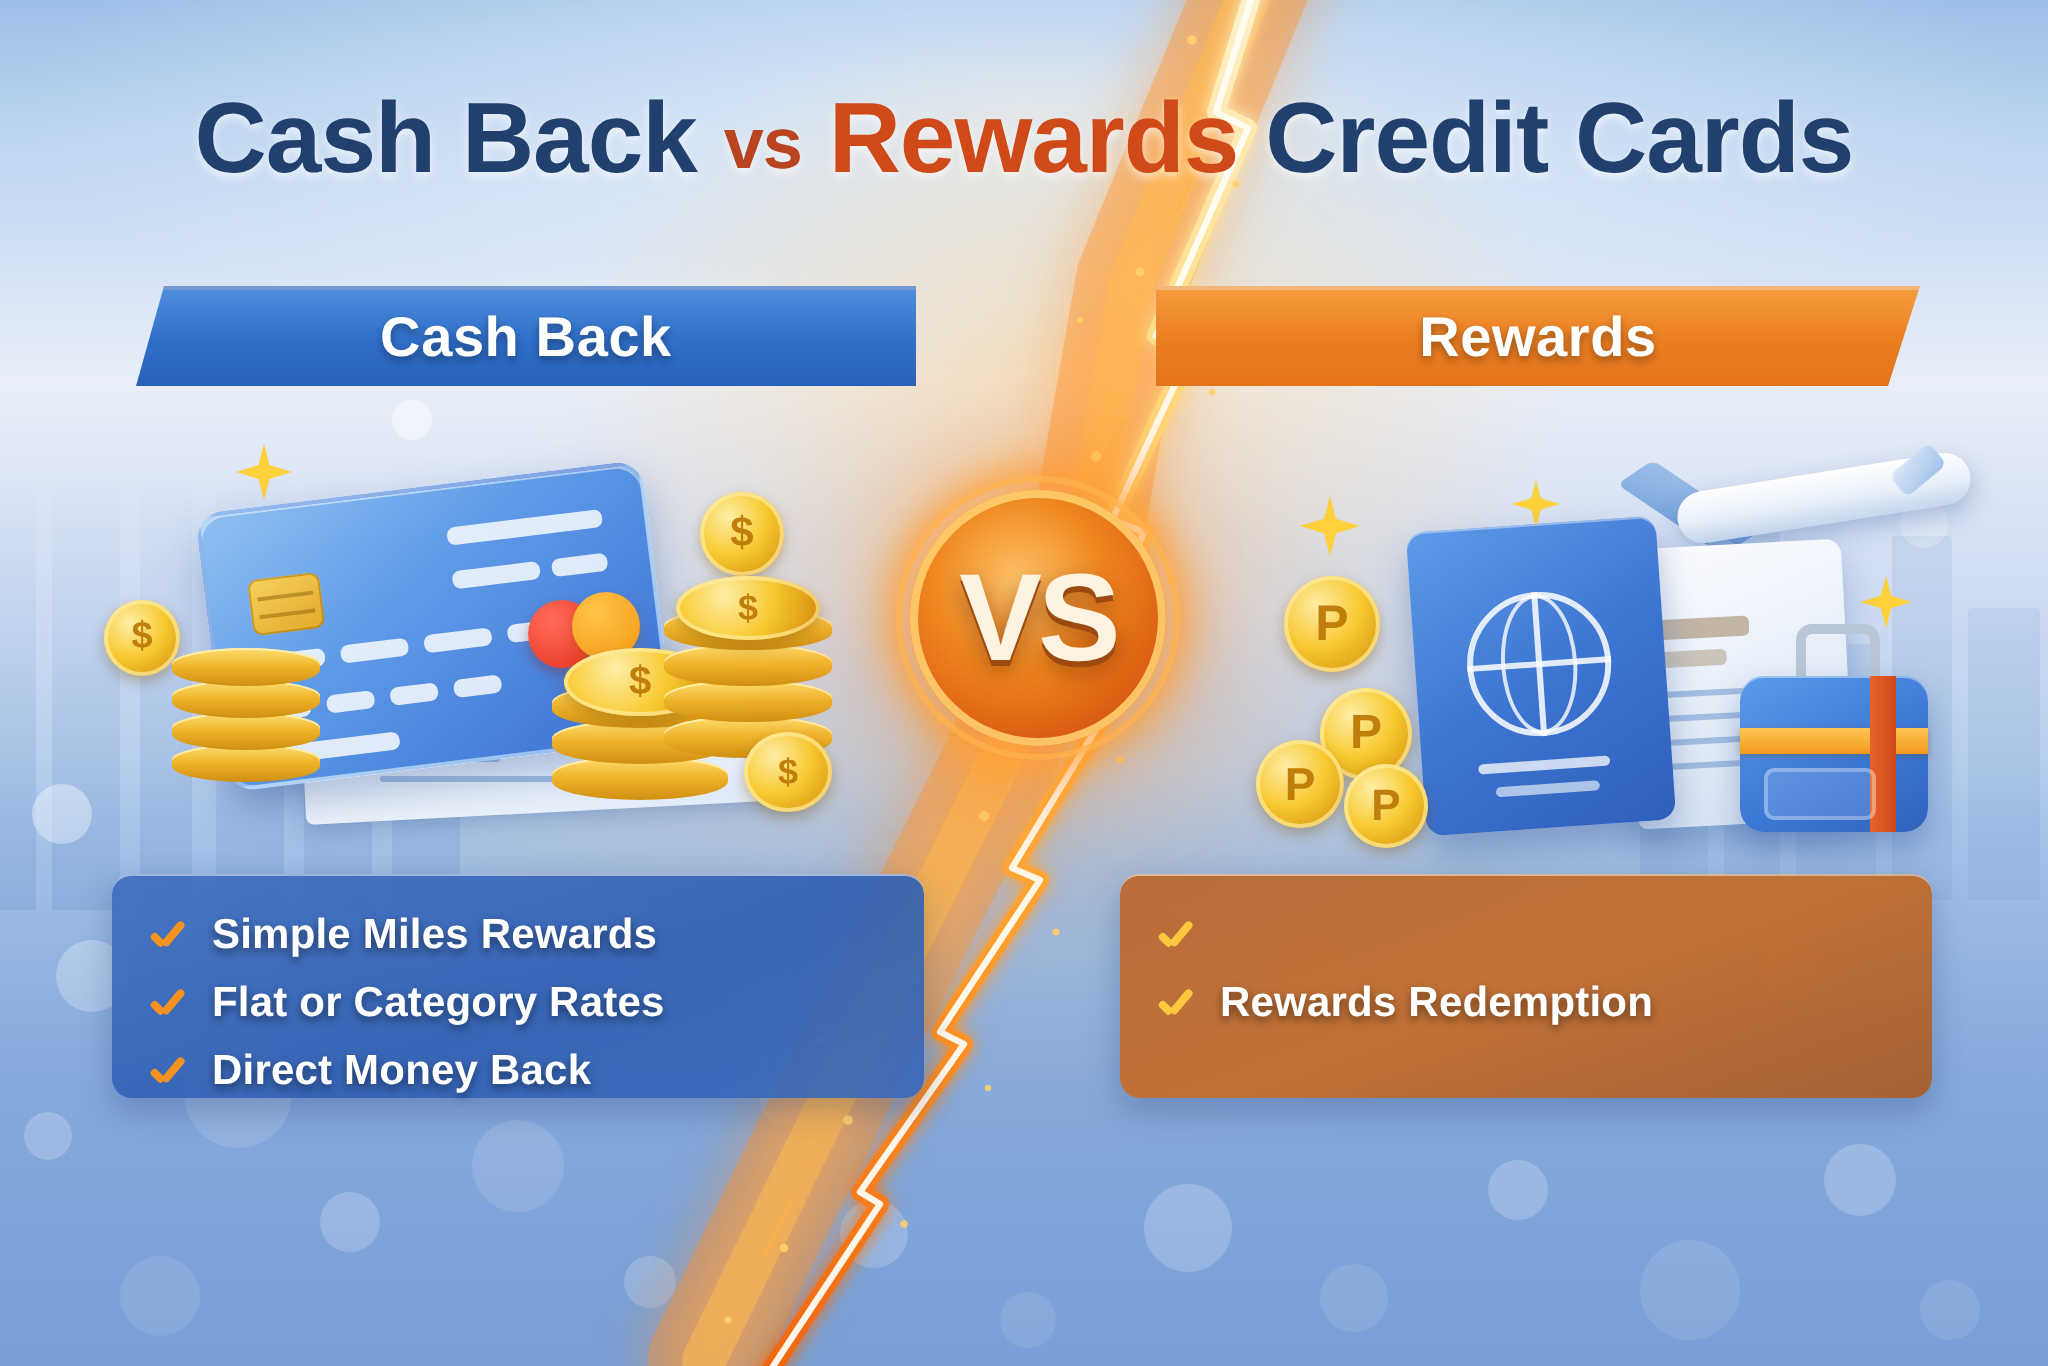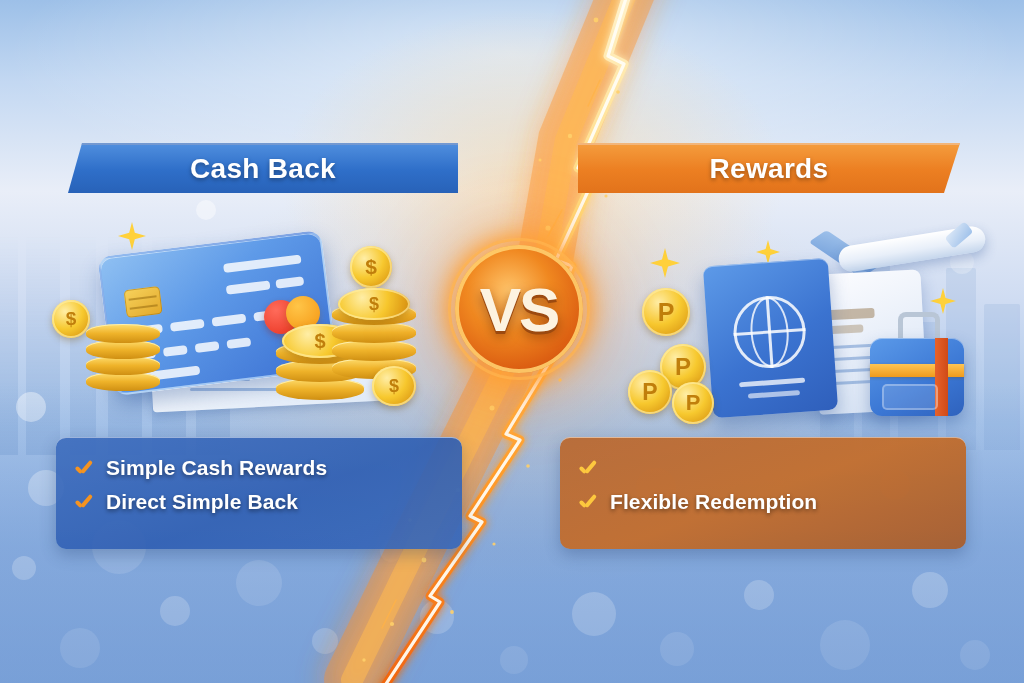--- a/index.html
+++ b/index.html
@@ -485,46 +485,53 @@
         <line x1="452" y1="540" x2="438" y2="568"></line>
         <line x1="396" y1="640" x2="382" y2="668"></line>
       </g>
     </svg>
   </div>
 
   <div class="vs-ring"></div>
   <div class="vs-badge"></div>
   <div class="vs-text">VS</div>
 
+  <div class="title">
+    <span class="t-navy">Cash Back </span><span class="t-vs">vs</span><span class="t-orange"> Rewards </span><span class="t-navy">Credit Cards</span>
+  </div>
 
   <div class="banner banner-blue">
     <span>Cash Back</span>
   </div>
   <div class="banner banner-orange">
     <span>Rewards</span>
   </div>
 
   <div class="panel panel-blue">
     <ul class="blist">
       <li class="bitem">
         <span class="check check-o"></span>
-        <span>Simple Cash Rewards</span>
+        <span>Simple Miles Rewards</span>
       </li>
       <li class="bitem">
         <span class="check check-o"></span>
-        <span>Direct Simple Back</span>
+        <span>Flat or Category Rates</span>
+      </li>
+      <li class="bitem">
+        <span class="check check-o"></span>
+        <span>Direct Money Back</span>
       </li>
     </ul>
   </div>
 
   <div class="panel panel-orange">
     <ul class="blist">
       <li class="bitem">
         <span class="check check-y"></span>
       </li>
       <li class="bitem">
         <span class="check check-y"></span>
-        <span>Flexible Redemption</span>
+        <span>Rewards Redemption</span>
       </li>
     </ul>
   </div>
 
 </div>
 
 </body></html>

